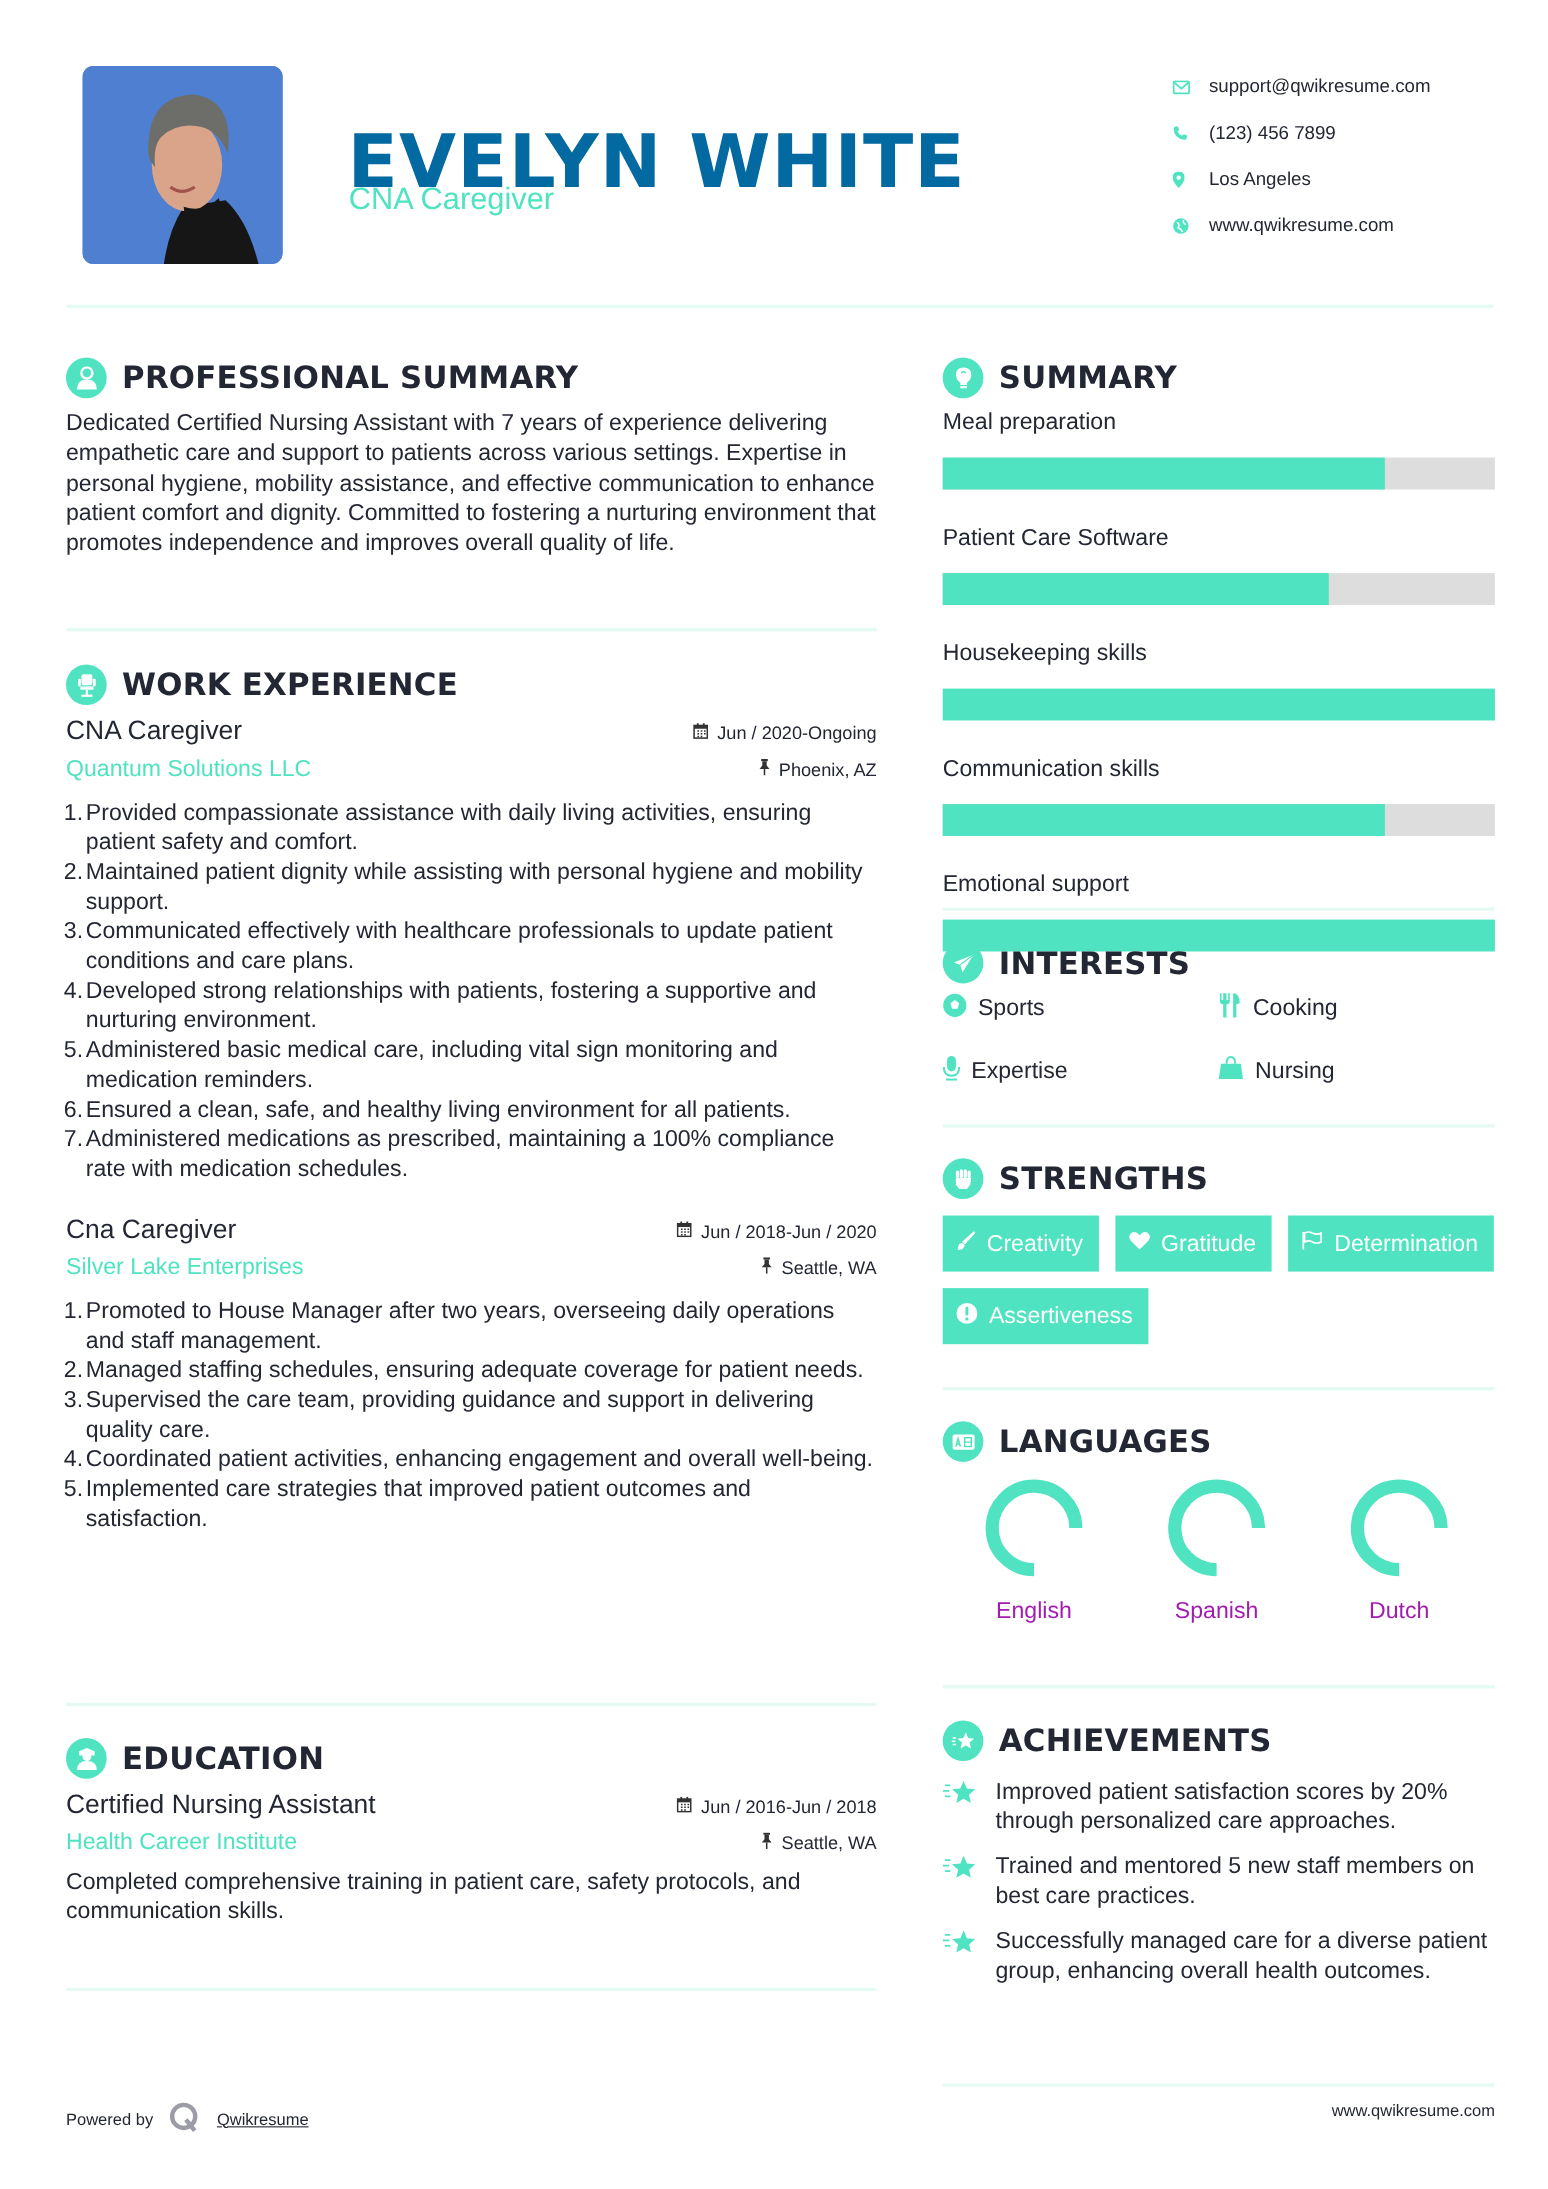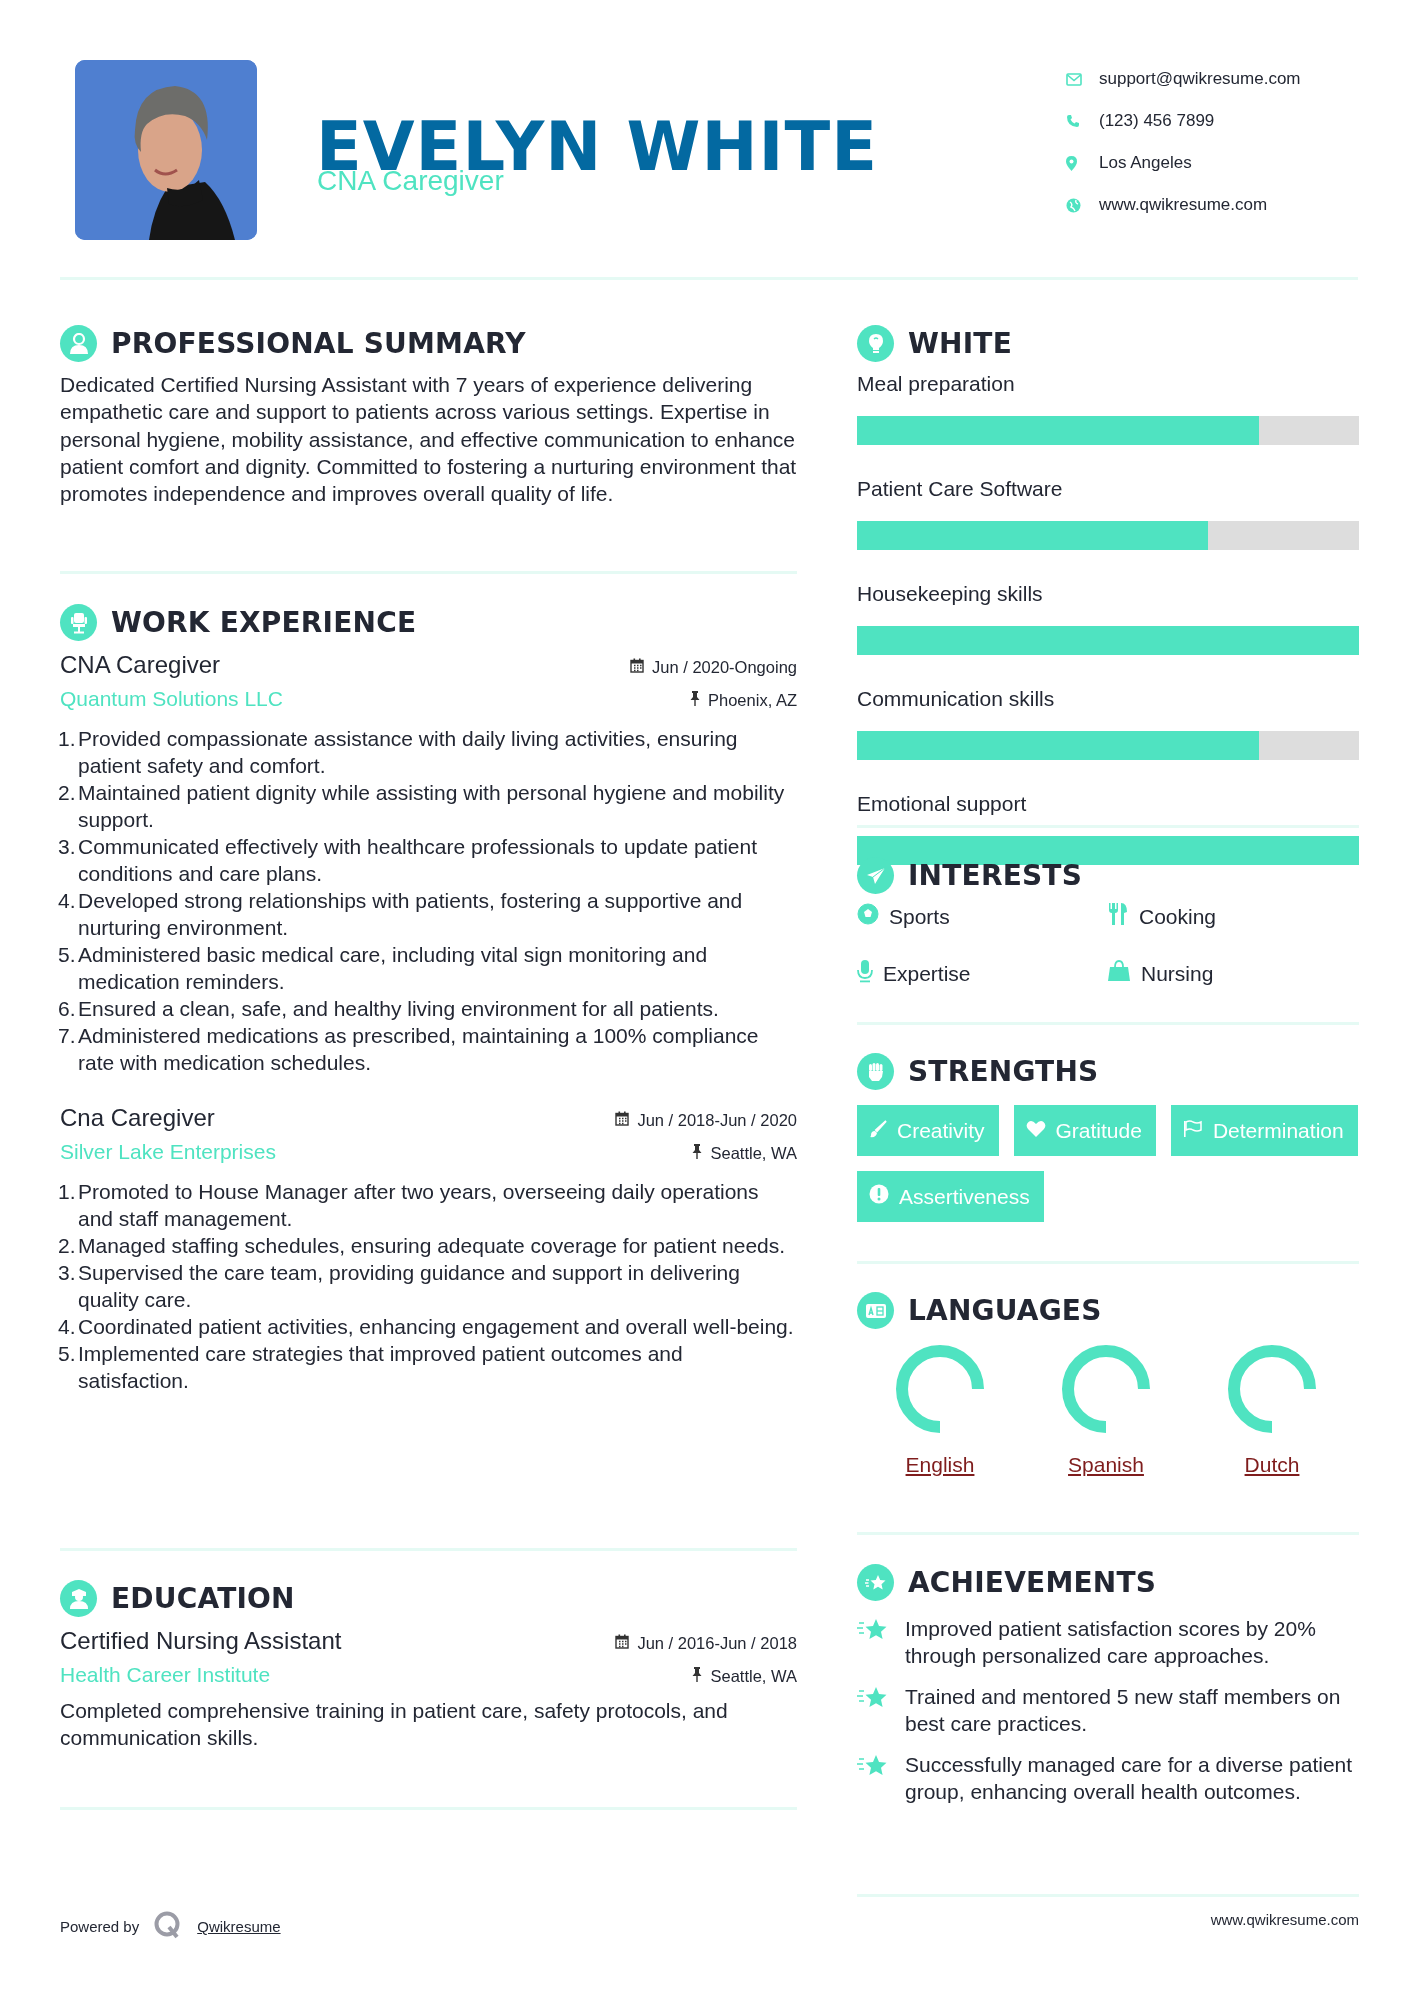--- a/index.html
+++ b/index.html
@@ -40,21 +40,21 @@
   .skill-fill { height: 100%; background: #4fe3c1; }
 
   .interest-grid { display: grid; grid-template-columns: 250px 250px; row-gap: 28px; }
   .interest { display: flex; align-items: center; gap: 10px; font-size: 21px; color: #232733; height: 29px; }
 
   .tags { display: flex; flex-wrap: wrap; gap: 15px; width: 502px; }
   .tag { background: #4fe3c1; color: #ffffff; font-size: 21px; height: 51px; padding: 0 14px 0 12px; display: flex; align-items: center; gap: 10px; }
 
   .langs { display: flex; }
   .lang { width: 166px; display: flex; flex-direction: column; align-items: center; }
-  .lang-label { font-size: 21px; color: #7f1d1d; margin-top: 18px; text-decoration: underline; }
+  .lang-label { font-size: 21px; color: #a21caf; margin-top: 18px; }
 
   .ach { display: flex; gap: 14px; margin-bottom: 14px; }
   .ach-ic { width: 34px; flex: none; padding-top: 2px; }
   .ach-text { font-size: 21px; line-height: 27px; color: #232733; }
 
   .footer-left { left: 60px; top: 1910px; display: flex; align-items: center; gap: 14px; font-size: 15px; color: #232733; }
   .footer-right { right: 48px; top: 1911px; font-size: 15px; color: #232733; }
 </style>
 </head>
 <body>
@@ -257,21 +257,21 @@
 
 <div class="abs right" style="top:325px;">
   <div class="sec-head">
     <span class="sec-icon">
       <svg width="16" height="22" viewBox="0 0 16 22">
           <path d="M8 1 Q15 1 15 8 Q15 12 11 15 L11 17 L5 17 L5 15 Q1 12 1 8 Q1 1 8 1 Z" fill="#fff"></path>
           <rect x="5" y="18" width="6" height="2" fill="#fff"></rect>
           <path d="M6 6 Q8 4 10 6" stroke="#4fe3c1" stroke-width="1.3" fill="none"></path>
         </svg>
     </span>
-    <span class="sec-title">WHITE</span>
+    <span class="sec-title">SUMMARY</span>
   </div>
   <div style="margin-top:10px;">
     <div>
       <div class="skill-label">Meal preparation</div>
       <div class="skill-bar">
           <div class="skill-fill" style="width:80%;"></div>
         </div>
     </div>
     <div>
       <div class="skill-label">Patient Care Software</div>

